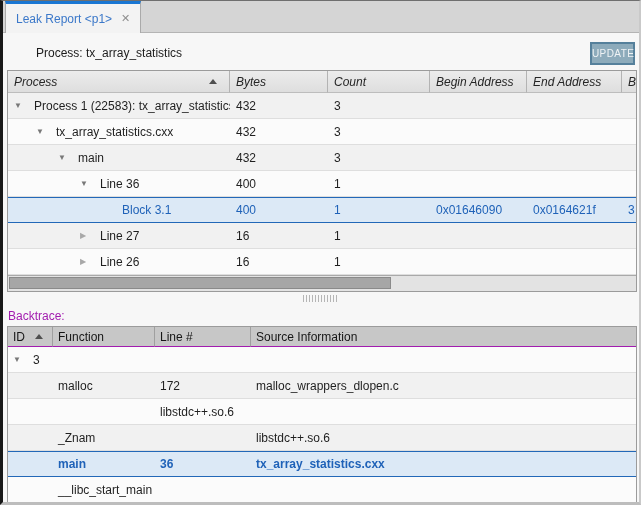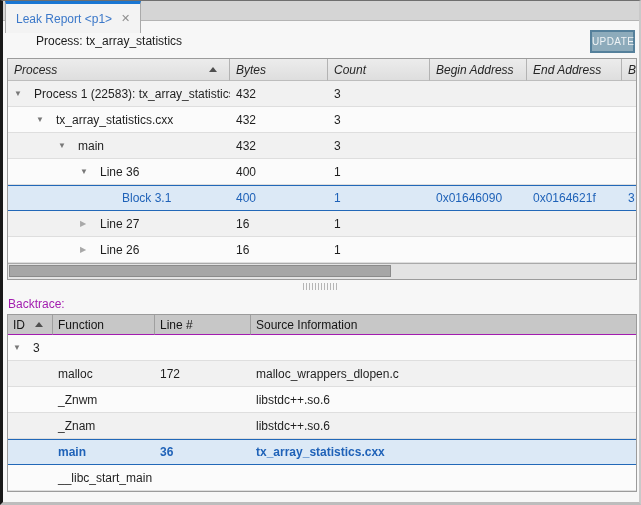--- a/index.html
+++ b/index.html
@@ -4,21 +4,21 @@
 <style>
   * { margin:0; padding:0; box-sizing:border-box; }
   body { background:#e9e9e9; font-family:"Liberation Sans","DejaVu Sans",sans-serif; }
   .window {
     position:relative; width:641px; height:505px; overflow:hidden;
     background:#f7f7f7;
     border-left:3px solid #181818; border-top:1px solid #6f6f6f;
     border-right:2px solid #c9c9c9; border-bottom:3px solid #bdbdbd;
   }
   
-  .tabbar { height:20px; background:#d5d5d5; box-shadow:inset 0 -1px 0 #b4b4b4; display:flex; }
+  .tabbar { height:32px; background:#d5d5d5; box-shadow:inset 0 -1px 0 #b4b4b4; display:flex; }
   .tab {
     margin-left:2px; height:32px; display:flex; align-items:center; gap:9px;
     padding:0 10px; background:#f3f3f3; cursor:default;
     border-top:3px solid #1a76d2; border-left:1px solid #aaaaaa; border-right:1px solid #aaaaaa;
   }
   .tab-label { color:#3b78c9; font-size:12px; }
   .tab-close { color:#8f8f8f; font-size:11px; font-weight:bold; line-height:1; }
   
   .toolbar { position:relative; height:37px; }
   .process-line { position:absolute; left:5px; top:13px; font-size:12px; color:#1c1c1c;margin-left:28px; }
@@ -240,21 +240,20 @@
 
     <div class="bt-row g">
       <div class="cell"></div>
       <div class="cell">malloc</div>
       <div class="cell">172</div>
       <div class="cell">malloc_wrappers_dlopen.c</div>
     </div>
 
     <div class="bt-row w">
       <div class="cell"></div>
-      <div class="cell">_Znwm</div>
       <div class="cell"></div>
       <div class="cell">libstdc++.so.6</div>
     </div>
 
     <div class="bt-row g">
       <div class="cell"></div>
       <div class="cell">_Znam</div>
       <div class="cell"></div>
       <div class="cell">libstdc++.so.6</div>
     </div>

